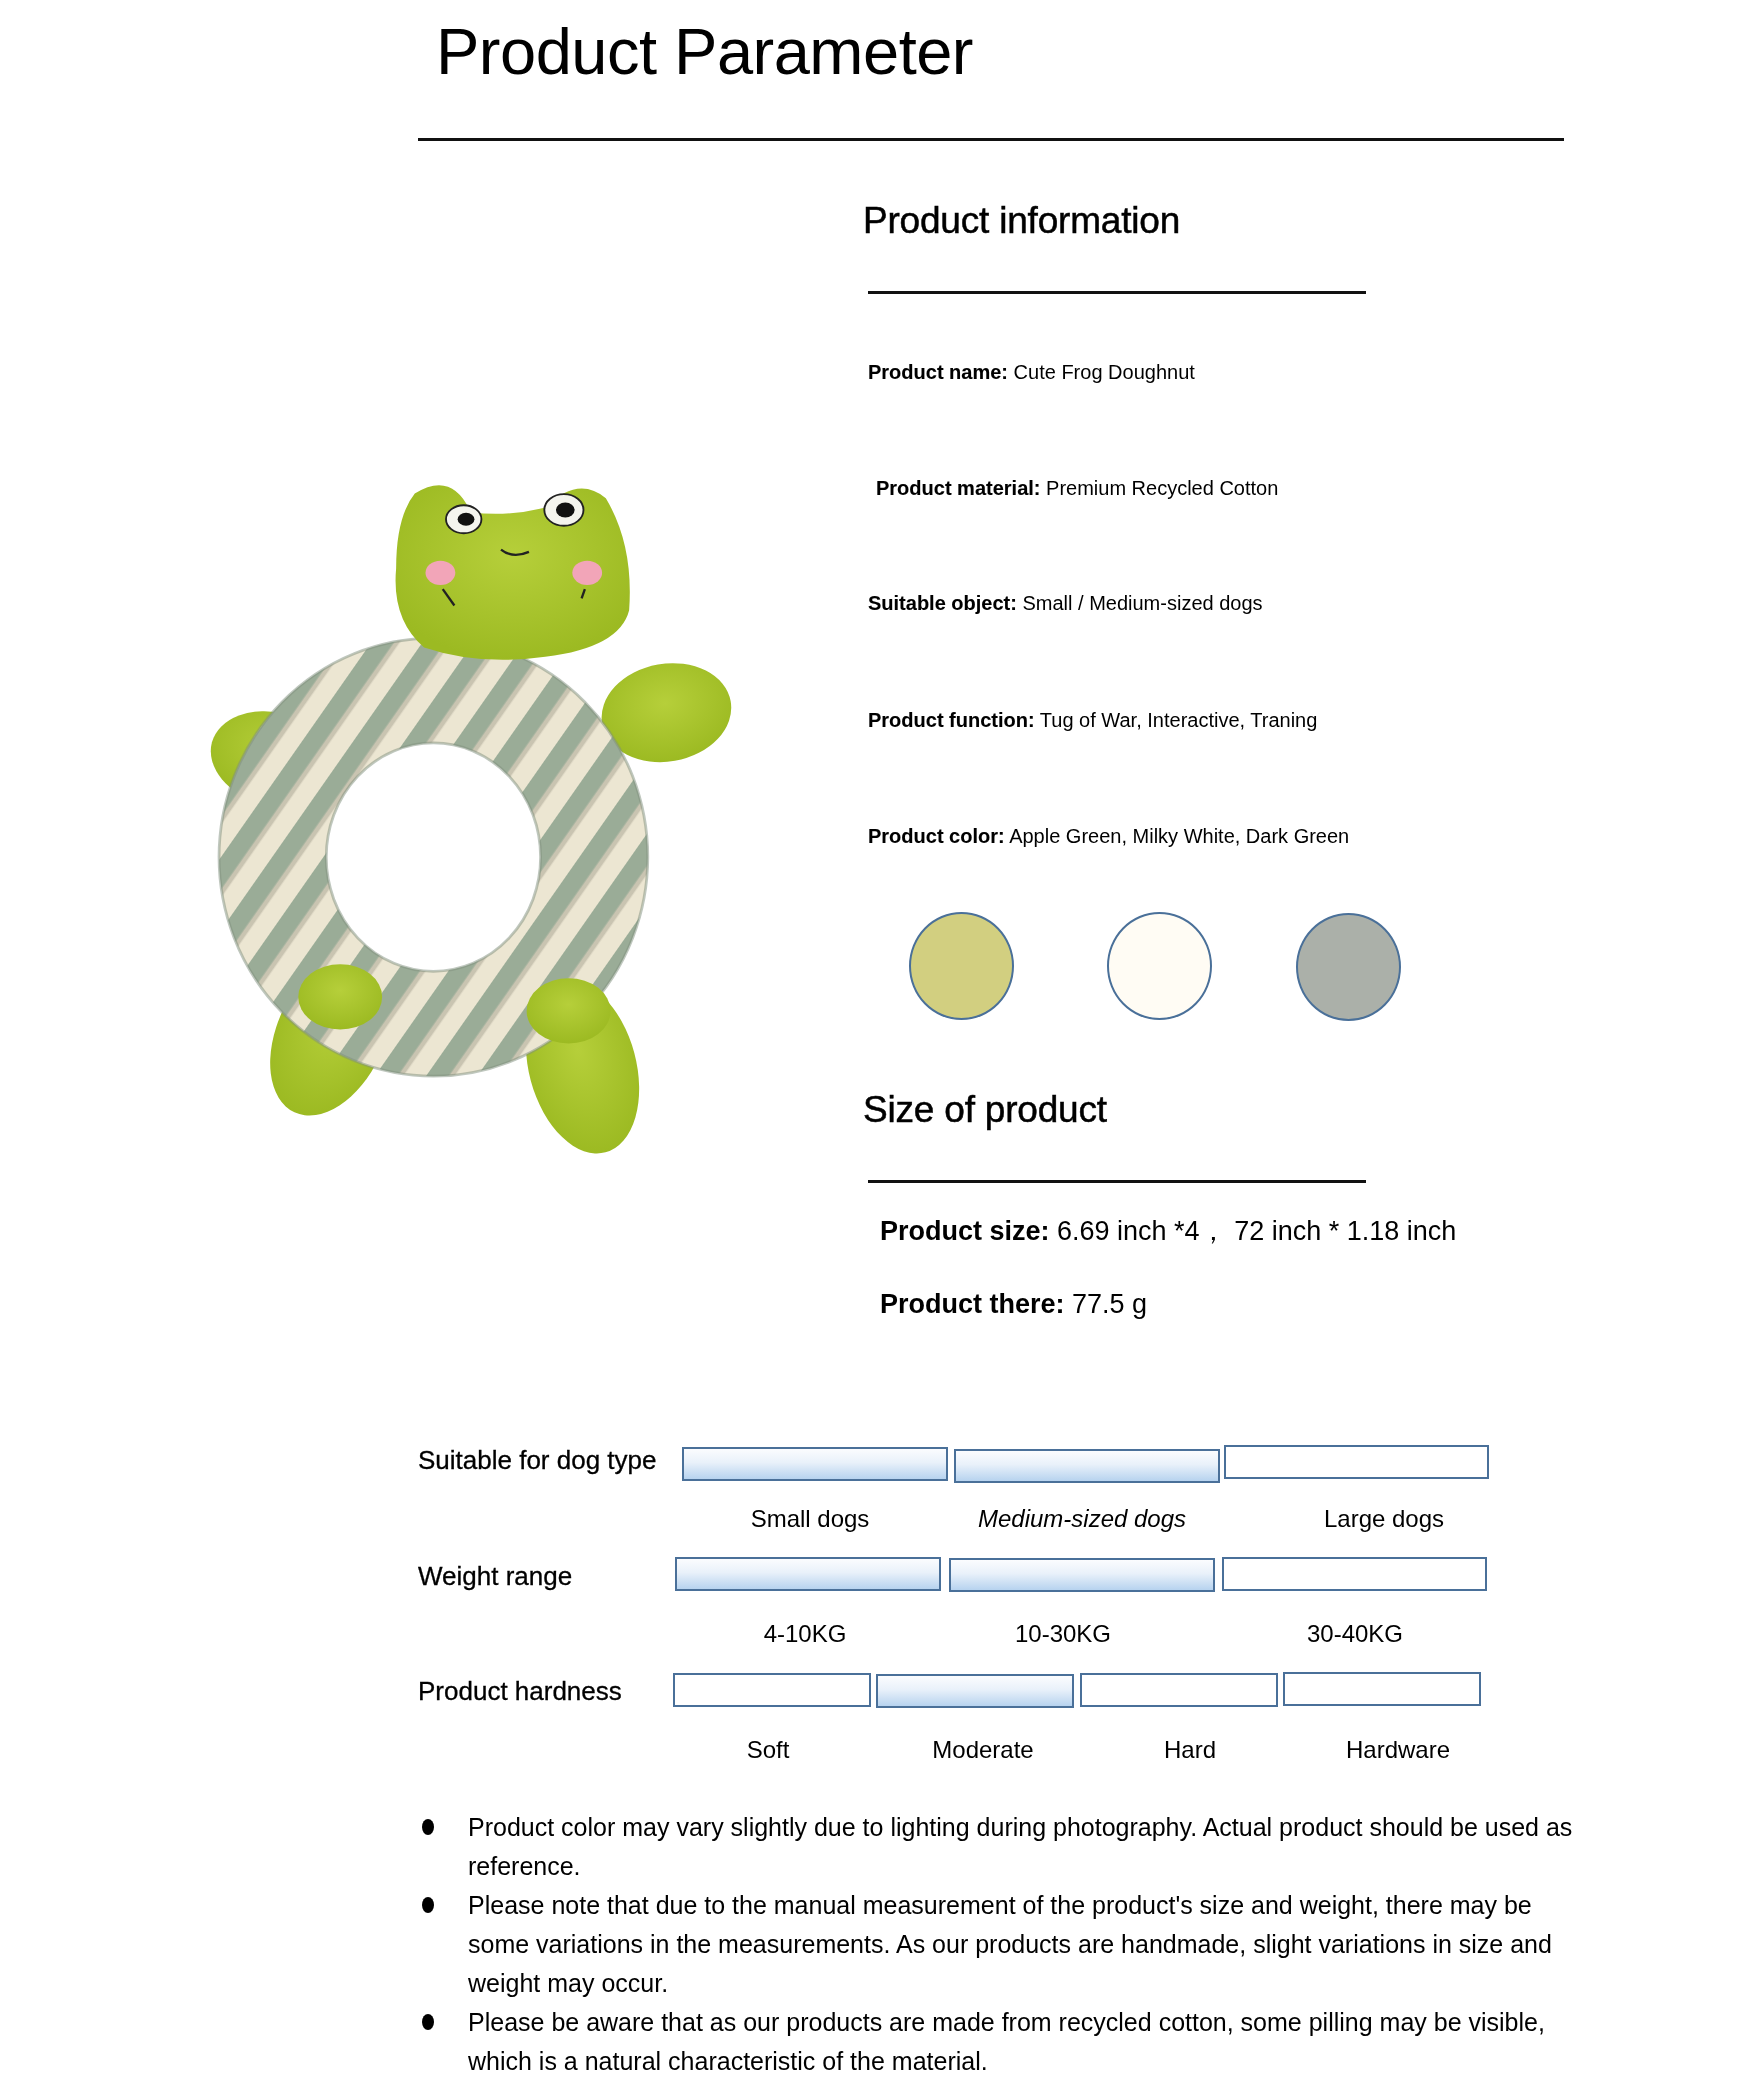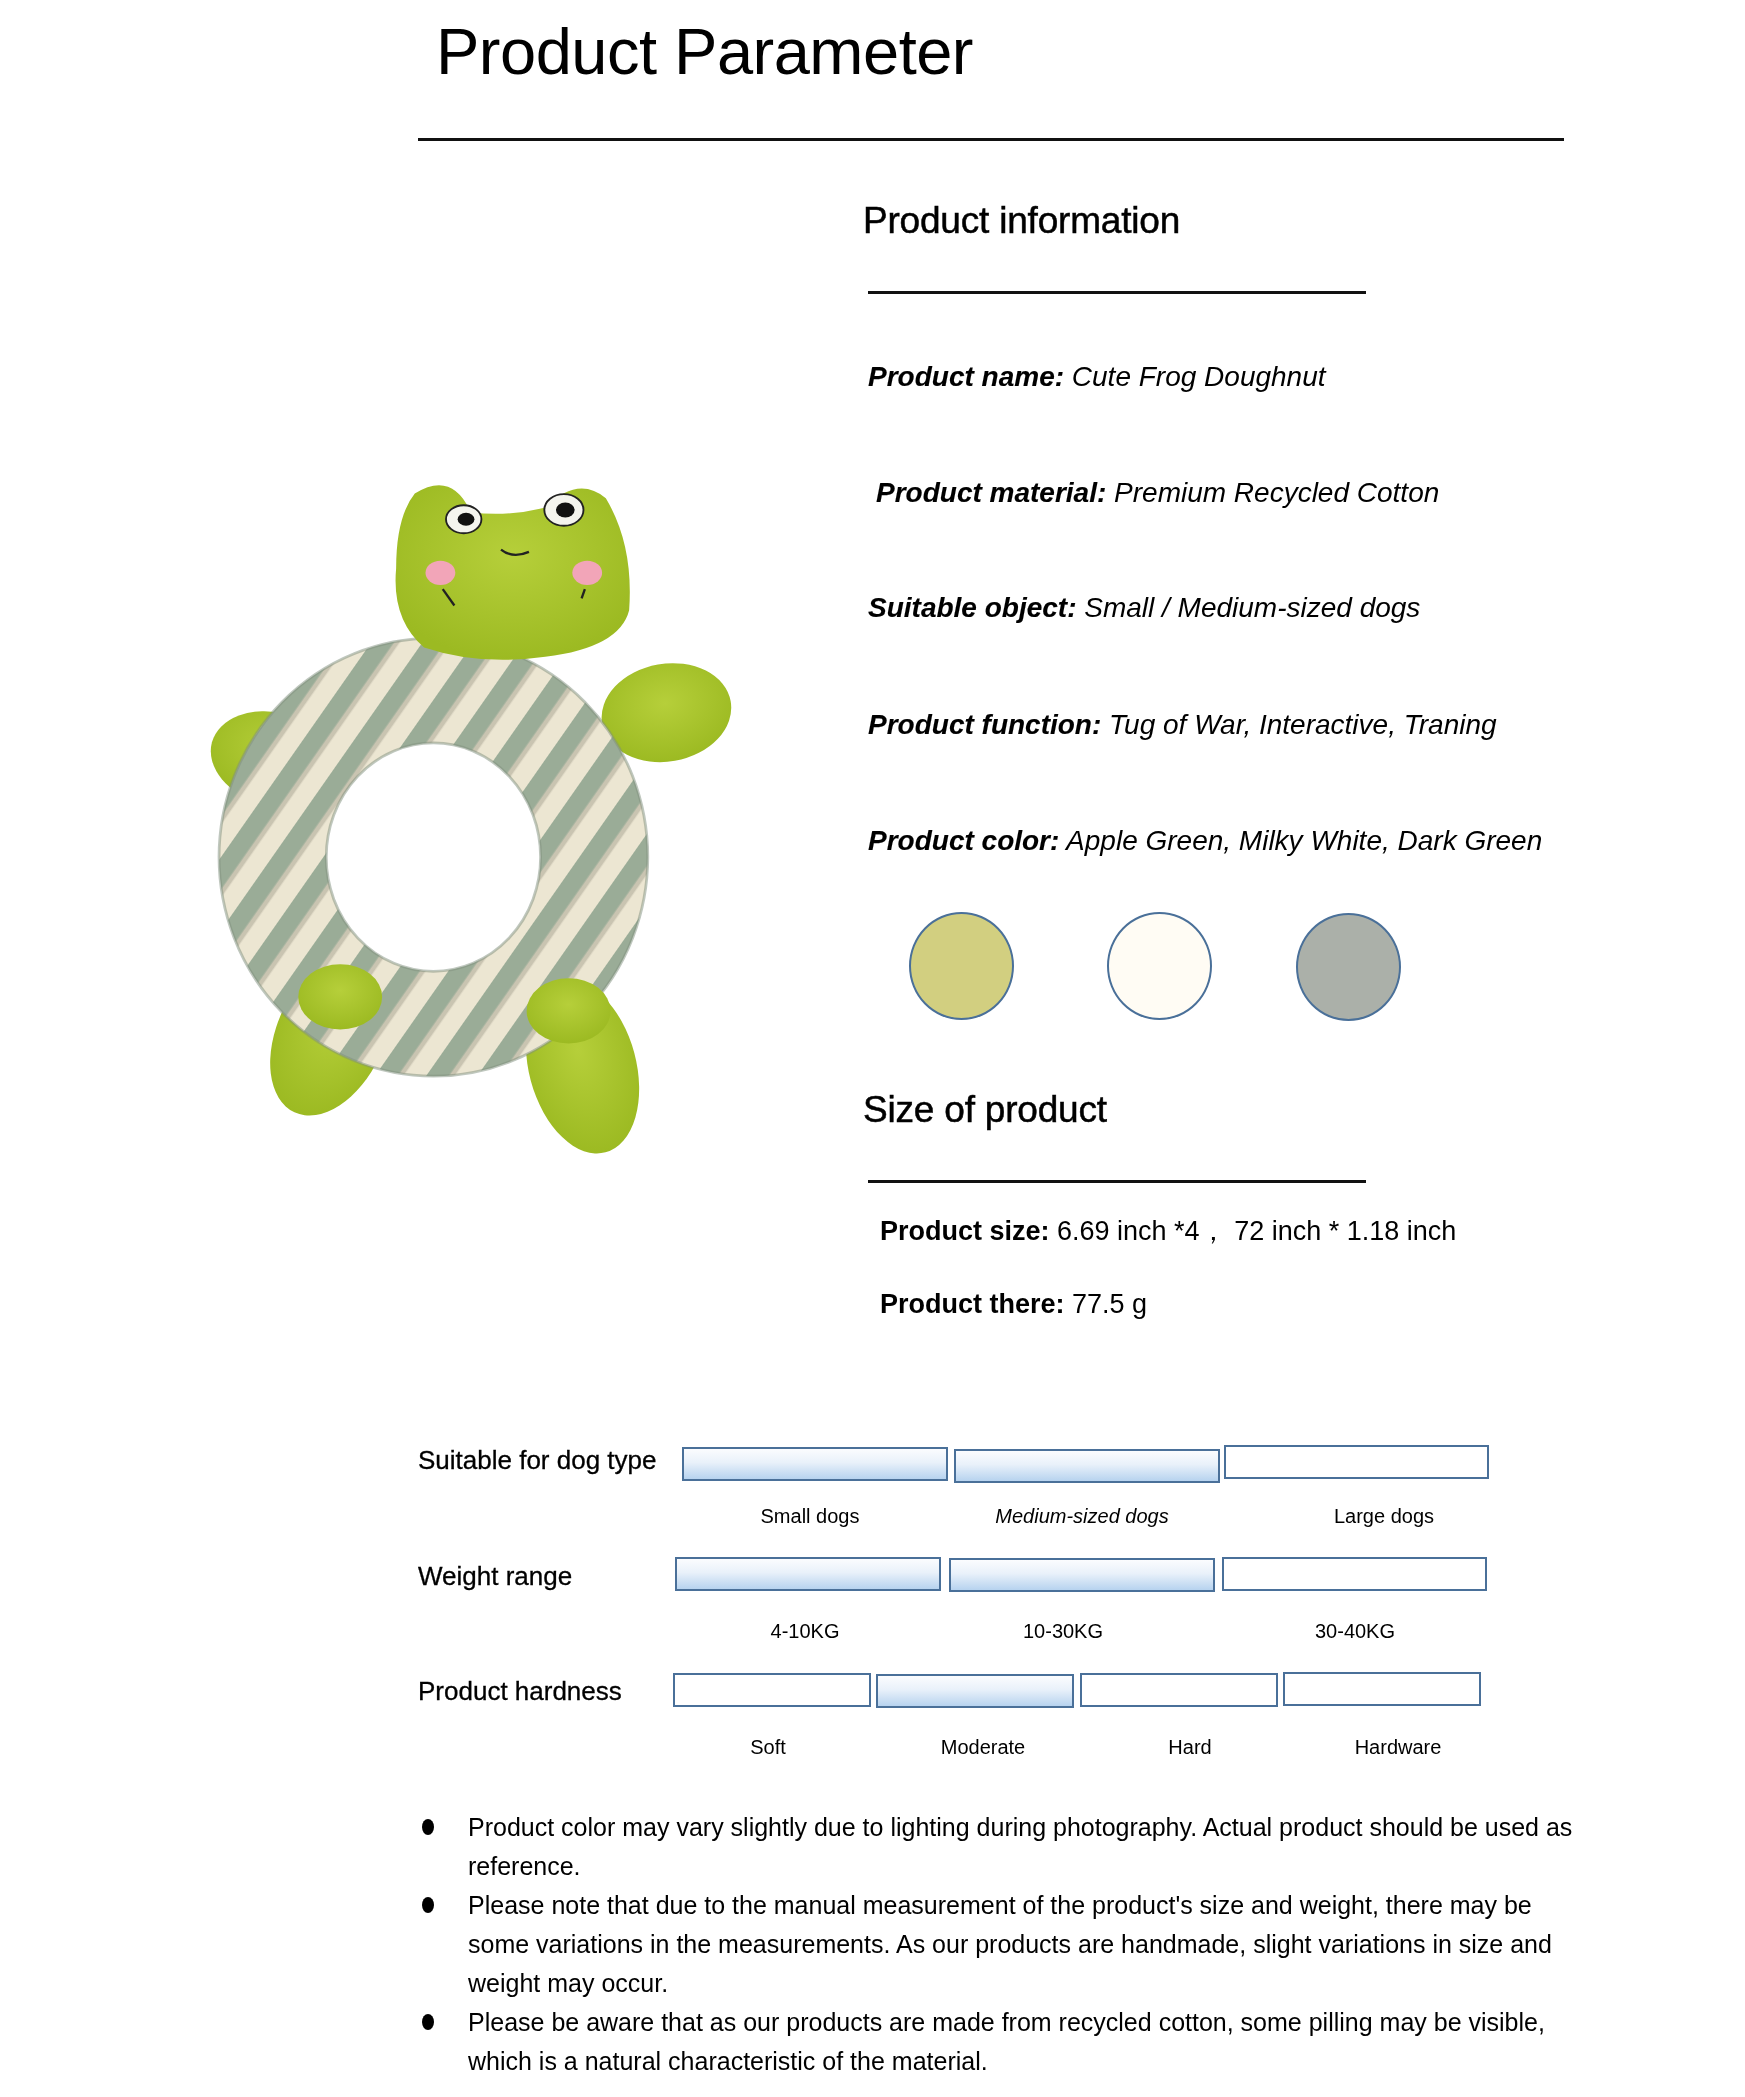--- a/index.html
+++ b/index.html
@@ -4,31 +4,31 @@
 <style>
   html, body { margin: 0; padding: 0; background: #ffffff; }
   body { width: 1745px; height: 2097px; position: relative; overflow: hidden;
          font-family: "Liberation Sans", "DejaVu Sans", sans-serif; color: #000; }
   .abs { position: absolute; }
   .title { left: 436px; top: 14px; font-size: 65px; font-weight: 400; letter-spacing: -0.5px; white-space: nowrap; }
   .rule { background: #111; height: 2.8px; }
   .rule-top { left: 418px; top: 138px; width: 1146px; }
   .section-title { font-size: 37px; font-weight: 400; white-space: nowrap; letter-spacing: -0.2px; -webkit-text-stroke: 0.5px #000; }
   .rule-short { left: 868px; width: 498px; height: 2.8px; }
-  .info-row { left: 868px; font-size: 28px; white-space: nowrap; font-style: italic; }
+  .info-row { left: 868px; font-size: 20px; white-space: nowrap; }
   .info-row b { font-weight: 700; -webkit-text-stroke: 0.1px #000; }
   .swatch { width: 105px; height: 108px; border-radius: 50%; border: 2.3px solid #4a7099; box-sizing: border-box; }
 
   .size-row { left: 880px; font-size: 27px; white-space: nowrap; }
   .size-row b { font-weight: 700; }
 
   .rate-label { left: 418px; font-size: 26px; white-space: nowrap; -webkit-text-stroke: 0.3px #000; }
   .bar { height: 34px; box-sizing: border-box; border: 2.8px solid #4a7099; background: #ffffff; }
   .bar.on { background: linear-gradient(to bottom, #fbfcfe 0%, #e9f1fa 45%, #b7d3ef 100%); }
-  .bar-cap { font-size: 20px; white-space: nowrap; text-align: center; transform: translateX(-50%); }
+  .bar-cap { font-size: 24px; white-space: nowrap; text-align: center; transform: translateX(-50%); }
 
   .notes { left: 418px; top: 1808px; width: 1156px; }
   .note { position: relative; padding-left: 50px; font-size: 25px; line-height: 39px; }
   .note .dot { position: absolute; left: 3.7px; top: 11.2px; width: 12px; height: 16px; background: #000; border-radius: 50%; }
 
   .product-photo { left: 191px; top: 461px; width: 606px; height: 727px; }
 </style>
 </head>
 <body>
 

